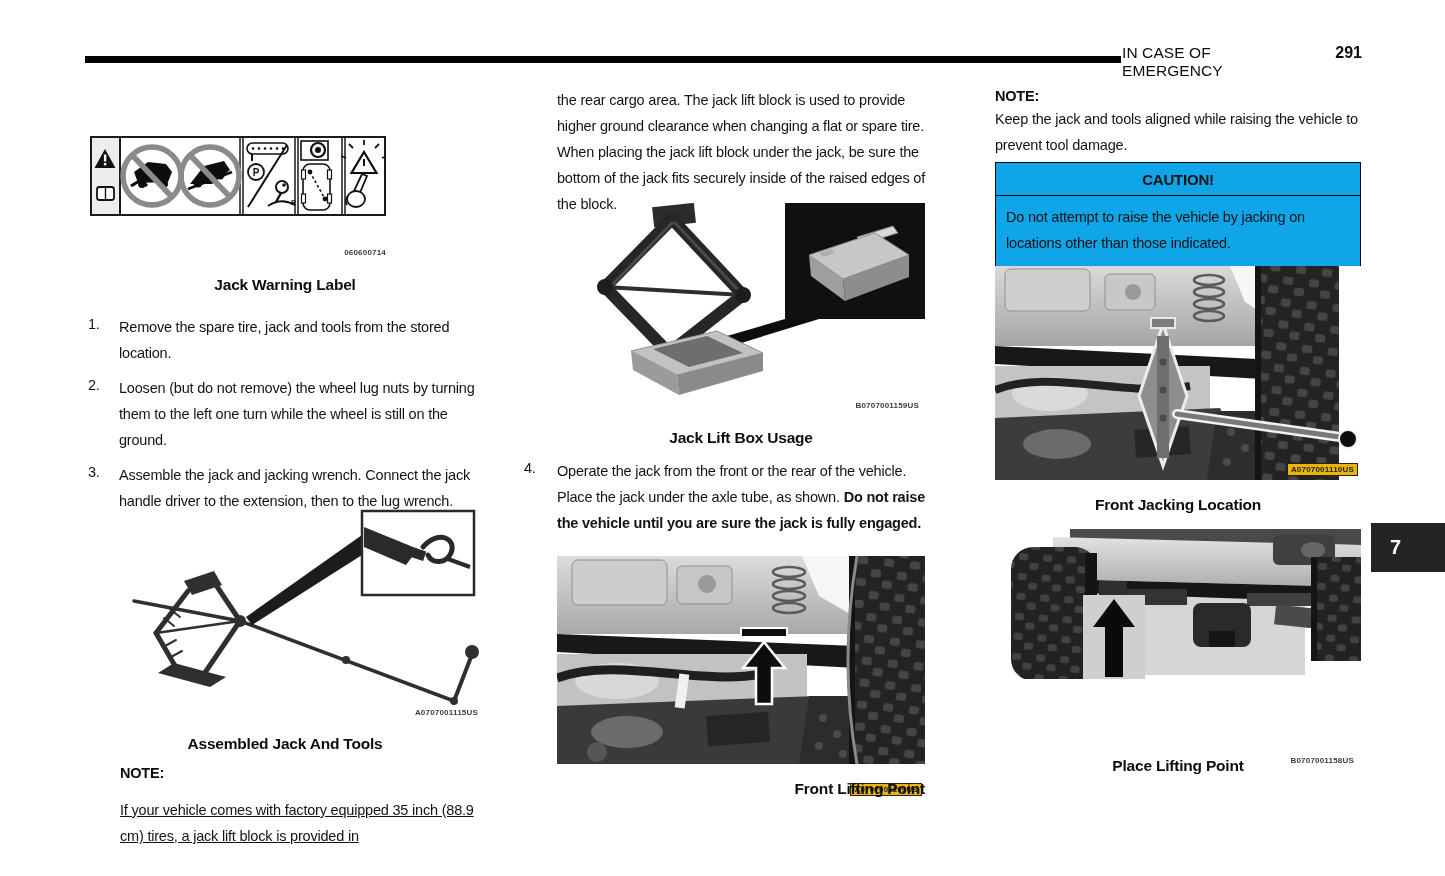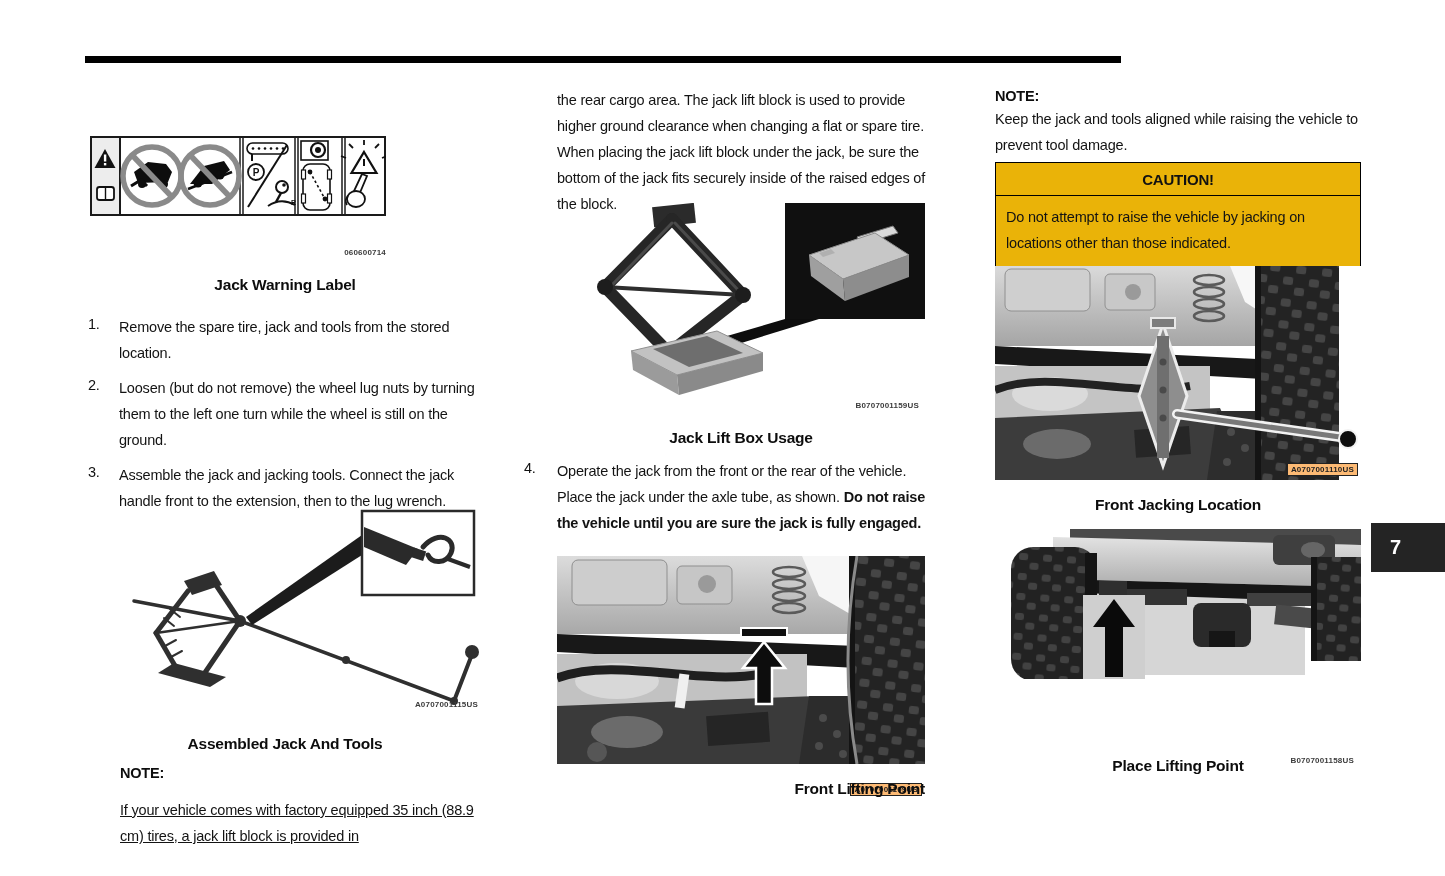--- a/index.html
+++ b/index.html
@@ -22,42 +22,46 @@
   .fig-code { font-size:8px; font-weight:bold; color:#3c3c3c; letter-spacing:0.2px; }
   .note-label { font-size:14.5px; font-weight:bold; letter-spacing:-0.2px; color:#0d0d0d; }
   .bold-run { font-weight:bold; }
 
   .step-row { display:flex; margin-bottom:9px; }
   .step-num { width:31px; flex:0 0 31px; font-size:14.5px; line-height:20.5px; letter-spacing:-0.2px; }
 
   figure { position:absolute; }
   figure svg { display:block; }
   .photo-label {
-    position:absolute; right:3px; bottom:4px; background:#fdba74; border:1px solid #222;
+    position:absolute; right:3px; bottom:4px; background:#eab308; border:1px solid #222;
     font-size:8px; font-weight:bold; color:#222; padding:1px 3px 0 3px; line-height:10px; letter-spacing:0.2px;
   }
   .inset-code { position:absolute; font-size:8px; font-weight:bold; color:#3c3c3c; letter-spacing:0.2px; }
 
   
-  .caution-box { left:995px; top:162px; width:366px; border:1.5px solid #000; background:#eab308; }
+  .caution-box { left:995px; top:162px; width:366px; border:1.5px solid #000; background:#0ea5e9; }
   .caution-head { border-bottom:1.5px solid #000; text-align:center; font-size:15px; font-weight:bold; padding:8px 0 7px 0; letter-spacing:-0.2px; }
   .caution-body { padding:8px 10px 10px 10px; }
 
   
   .chapter-tab {
     left:1371px; top:523px; width:74px; height:49px; background:#242424; color:#fff;
     display:flex; align-items:center; font-size:20px; font-weight:bold; padding-left:19px;
   }
 </style>
 </head>
 <body>
 
 <div id="page">
 
   <div class="abs header-rule"></div>
+  <div class="abs header-text">
+    <span class="header-title">IN CASE OF EMERGENCY</span>
+    <span class="header-page">291</span>
+  </div>
 
   <figure style="left:90px; top:136px; width:296px; height:80px;">
     <svg width="296" height="80" viewBox="0 0 296 80">
       <rect x="1" y="1" width="294" height="78" fill="#fff" stroke="#1a1a1a" stroke-width="2"></rect>
       <rect x="2" y="2" width="27" height="76" fill="#ededed"></rect>
       <line x1="30" y1="2" x2="30" y2="78" stroke="#1a1a1a" stroke-width="2"></line>
       <line x1="150" y1="2" x2="150" y2="78" stroke="#1a1a1a" stroke-width="1.5"></line>
       <line x1="153" y1="2" x2="153" y2="78" stroke="#1a1a1a" stroke-width="1.5"></line>
       <line x1="205" y1="2" x2="205" y2="78" stroke="#1a1a1a" stroke-width="1.5"></line>
       <line x1="208" y1="2" x2="208" y2="78" stroke="#1a1a1a" stroke-width="1.5"></line>
@@ -140,21 +144,21 @@
     <div class="step-row">
       <span class="step-num">1.</span>
       <span class="body-text">Remove the spare tire, jack and tools from the stored location.</span>
     </div>
     <div class="step-row">
       <span class="step-num">2.</span>
       <span class="body-text">Loosen (but do not remove) the wheel lug nuts by turning them to the left one turn while the wheel is still on the ground.</span>
     </div>
     <div class="step-row">
       <span class="step-num">3.</span>
-      <span class="body-text">Assemble the jack and jacking tools. Connect the jack handle front to the extension, then to the lug wrench.</span>
+      <span class="body-text">Assemble the jack and jacking wrench. Connect the jack handle driver to the extension, then to the lug wrench.</span>
     </div>
   </div>
 
   <figure style="left:118px; top:505px; width:362px; height:228px;">
     <svg width="362" height="228" viewBox="0 0 362 228">
       <g stroke="#2f2f2f" fill="none" stroke-linecap="round">
         <polygon points="66,76 96,66 104,80 74,90" fill="#2f2f2f" stroke="none"></polygon>
         <line x1="70" y1="86" x2="38" y2="128" stroke-width="5"></line>
         <line x1="98" y1="80" x2="122" y2="116" stroke-width="5"></line>
         <line x1="38" y1="128" x2="60" y2="166" stroke-width="5"></line>
@@ -175,21 +179,21 @@
       </g>
       <polygon points="128,112 244,30 244,50 134,120" fill="#1c1c1c"></polygon>
       <g>
         <rect x="244" y="6" width="112" height="84" fill="#fff" stroke="#2a2a2a" stroke-width="2.5"></rect>
         <polygon points="246,22 300,44 288,60 246,42" fill="#2a2a2a"></polygon>
         <rect x="294" y="44" width="13" height="10" fill="#2a2a2a" transform="rotate(18 300 49)"></rect>
         <path d="M305,42 c16,-18 34,-8 28,6 c-5,11 -19,11 -23,2" stroke="#2a2a2a" stroke-width="5" fill="none" stroke-linecap="round"></path>
         <line x1="330" y1="54" x2="352" y2="62" stroke="#2a2a2a" stroke-width="4"></line>
       </g>
     </svg>
-    <div class="inset-code" style="right:2px; bottom:24px;">A0707001115US</div>
+    <div class="inset-code" style="right:2px; bottom:16px;">A0707001115US</div>
   </figure>
   <div class="abs caption" style="left:85px; top:735px; width:400px;">Assembled Jack And Tools</div>
 
   <div class="abs" style="left:120px; top:765px; width:372px;">
     <div class="note-label">NOTE:</div>
     <div class="body-text" style="margin-top:16px;text-decoration:underline;">If your vehicle comes with factory equipped 35 inch (88.9 cm) tires, a jack lift block is provided in</div>
   </div>
 
   <div class="abs body-text" style="left:557px; top:87px; width:374px;">the rear cargo area. The jack lift block is used to provide higher ground clearance when changing a flat or spare tire. When placing the jack lift block under the jack, be sure the bottom of the jack fits securely inside of the raised edges of the block.</div>
 

